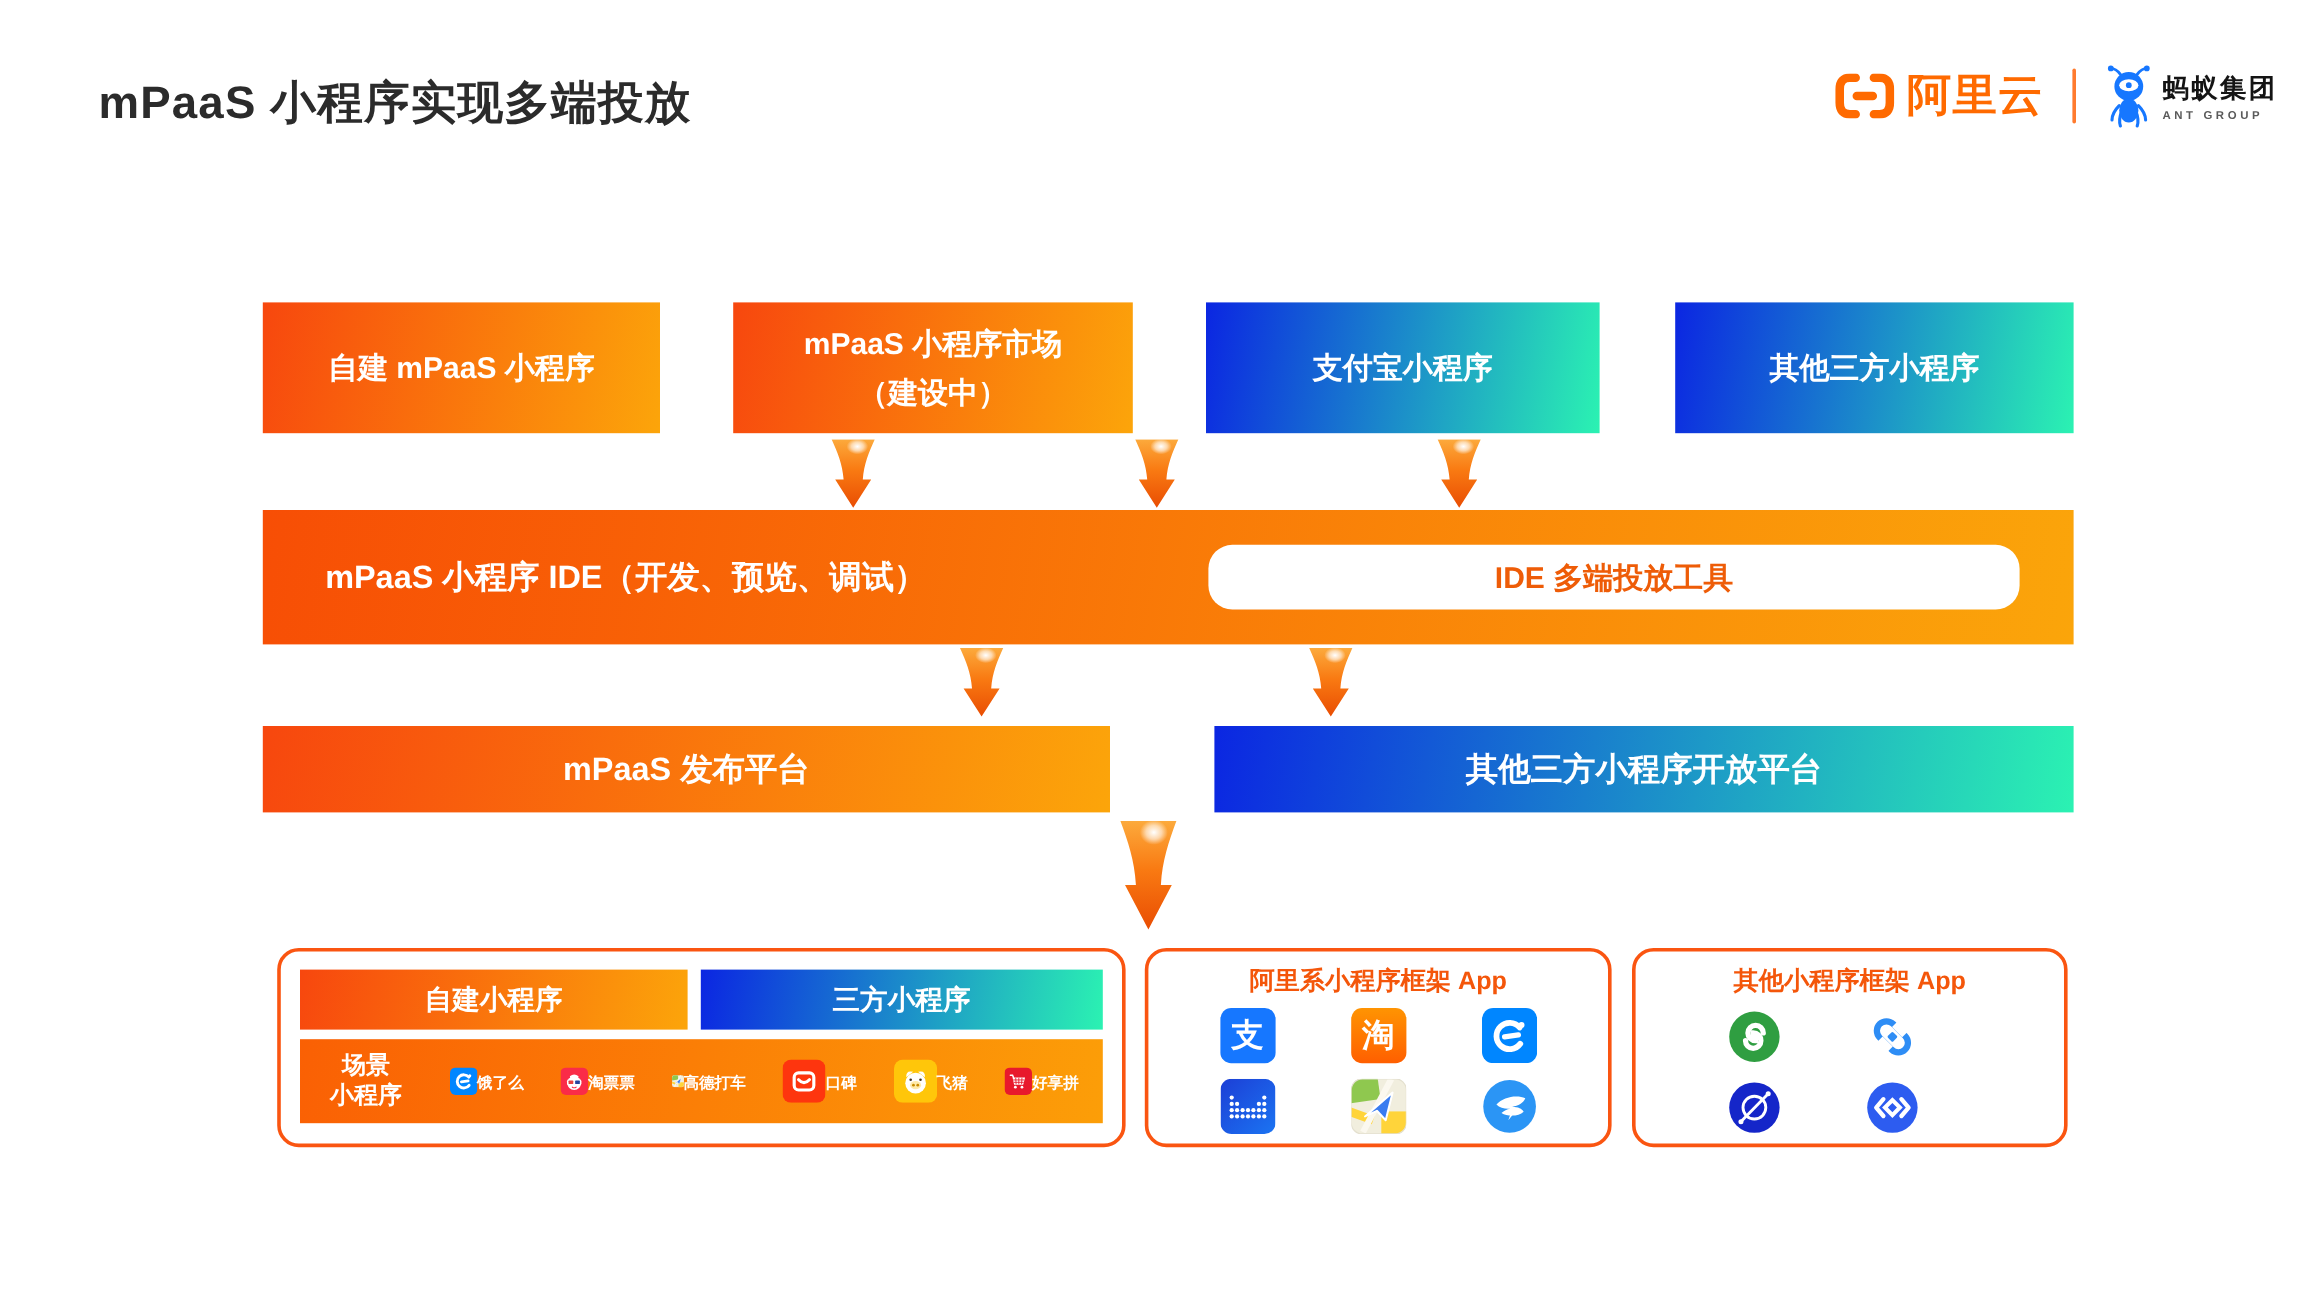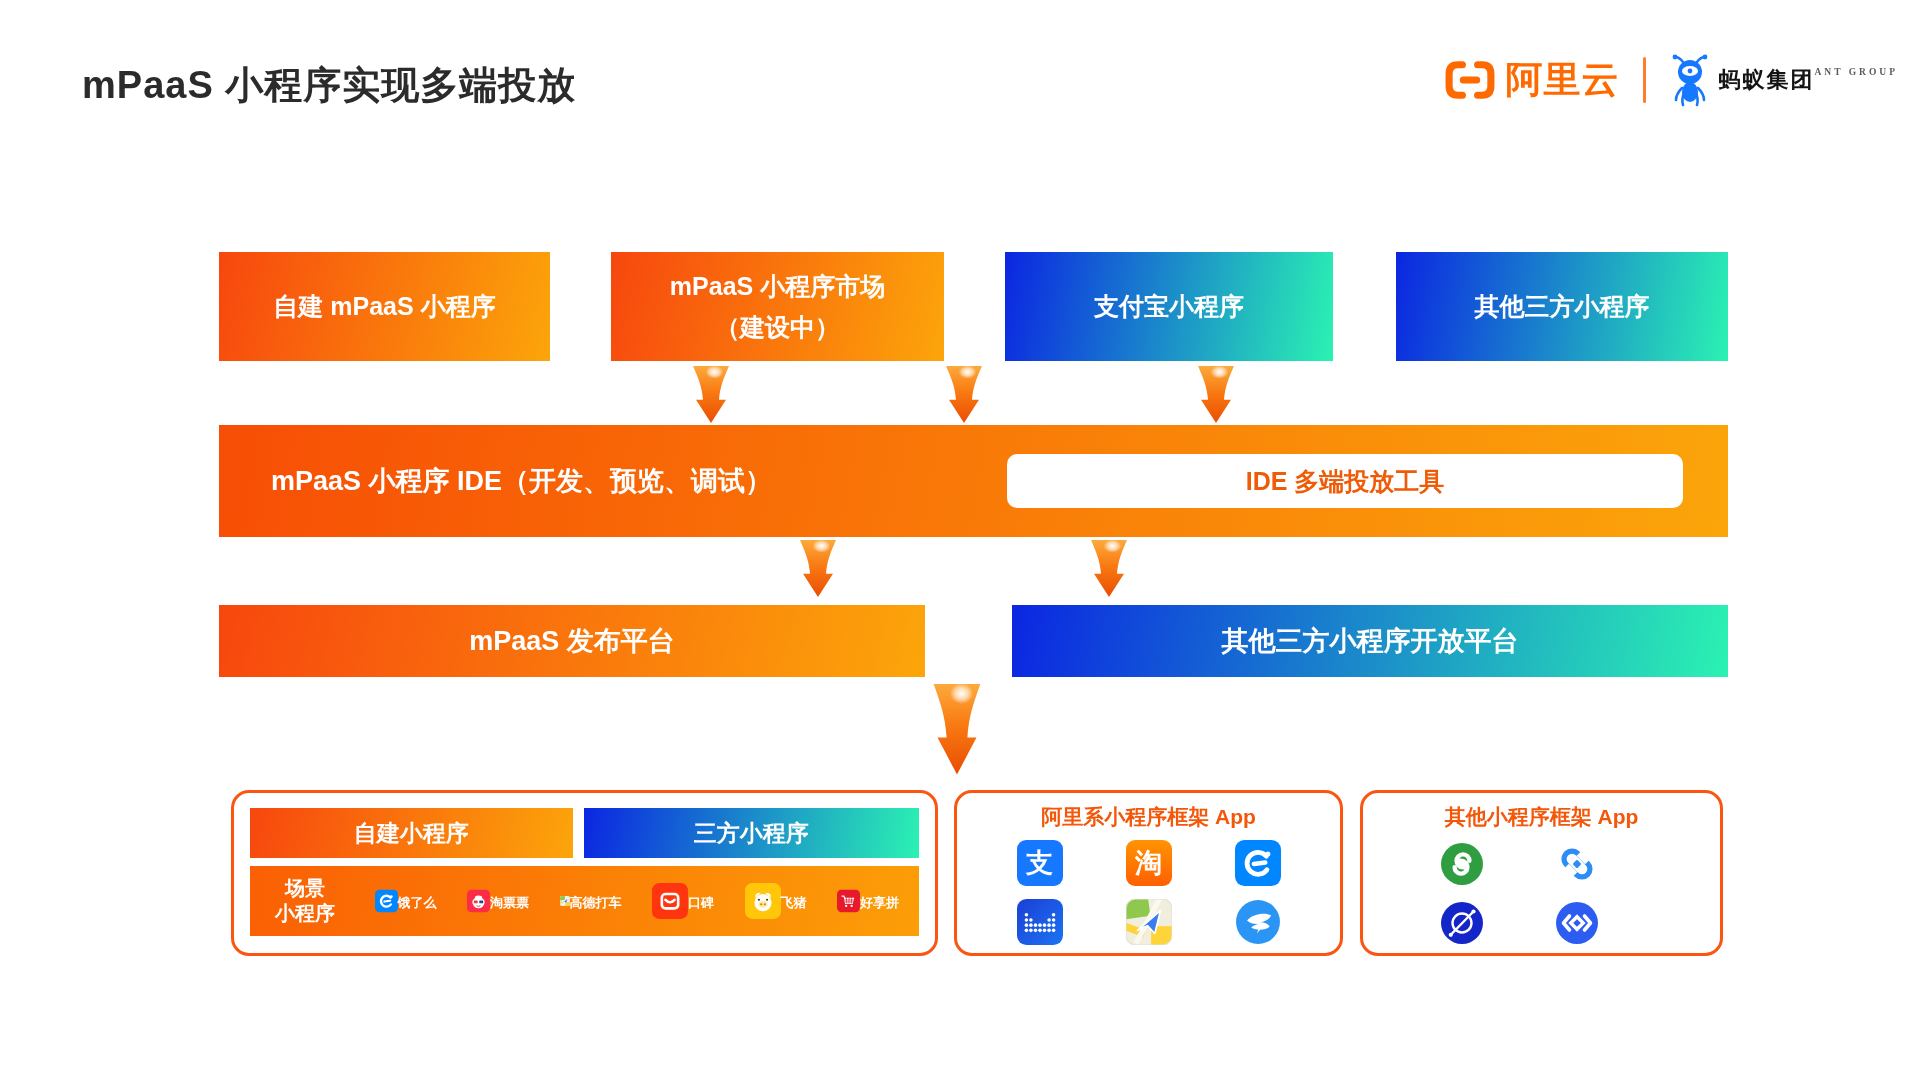--- a/index.html
+++ b/index.html
@@ -1,43 +1,43 @@
 <!DOCTYPE html>
 <html><head>
 <meta charset="utf-8">
 <style>
   * { margin:0; padding:0; box-sizing:border-box; }
   body { background:#ffffff; font-family:"Liberation Sans","DejaVu Sans",sans-serif; }
   .canvas { position:relative; width:1920px; height:1080px; background:#fff; overflow:hidden; }
 
   
   .page-title { position:absolute; left:82px; top:60px; font-size:38px; font-weight:800; color:#2b2b2b; letter-spacing:1px; }
-  .brand-area { position:absolute; top:52px; right:22px; display:flex; align-items:center;font-family:Liberation Serif, serif; }
+  .brand-area { position:absolute; top:52px; right:22px; display:flex; align-items:center; }
   .aliyun-logo { display:flex; align-items:center; }
   .aliyun-name { font-size:37px; font-weight:800; color:#ff6a00; margin-left:10px; letter-spacing:1px; }
   .brand-divider { width:3px; height:46px; background:#ff7b2e; margin:0 24px; border-radius:2px; }
   .ant-logo { display:flex; align-items:center; }
-  .ant-text { margin-left:8px; display:flex; flex-direction:row; justify-content:center; }
+  .ant-text { margin-left:8px; display:flex; flex-direction:column; justify-content:center; }
   .ant-cn { font-size:22px; font-weight:800; color:#141414; letter-spacing:2px; }
   .ant-en { font-size:9.5px; font-weight:700; color:#5a5a5a; letter-spacing:3px; margin-top:2px; }
 
   
   .node { position:absolute; display:flex; flex-direction:column; align-items:center; justify-content:center;
           color:#fff; font-weight:800; text-align:center; }
   .grad-orange { background:linear-gradient(103deg,#f7470e 0%,#fca50a 100%); }
   .grad-blue   { background:linear-gradient(100deg,#0b26e2 0%,#2bf2b2 100%); }
   .fs25 { font-size:25px; } .fs27 { font-size:27px; }
   .subline { margin-top:8px; }
 
   .ide-box { position:absolute; left:219px; top:425px; width:1509px; height:112px;
              background:linear-gradient(100deg,#f74e05 0%,#fba50a 100%);padding-left:24px; }
   .ide-label { position:absolute; left:52px; top:0; height:112px; display:flex; align-items:center;
                color:#fff; font-size:27px; font-weight:800; }
   .ide-tool { position:absolute; left:788px; top:29px; width:676px; height:54px; background:#fff;
-              border-radius:10px; display:flex; align-items:center; justify-content:center;
+              border-radius:20px; display:flex; align-items:center; justify-content:center;
               color:#ee5c07; font-size:25px; font-weight:800; }
 
   .arrow { position:absolute; }
 
   
   .panel { position:absolute; top:790px; height:166px; background:#fff; border:3px solid #fa5511; border-radius:18px; }
   .panel-title { text-align:center; color:#f4560a; font-size:21px; font-weight:800; margin-top:10px; }
 
   .panel-left { left:231px; width:707px; }
   .bars-row { display:flex; gap:11px; margin:15px 16px 0 16px; height:50px; }

